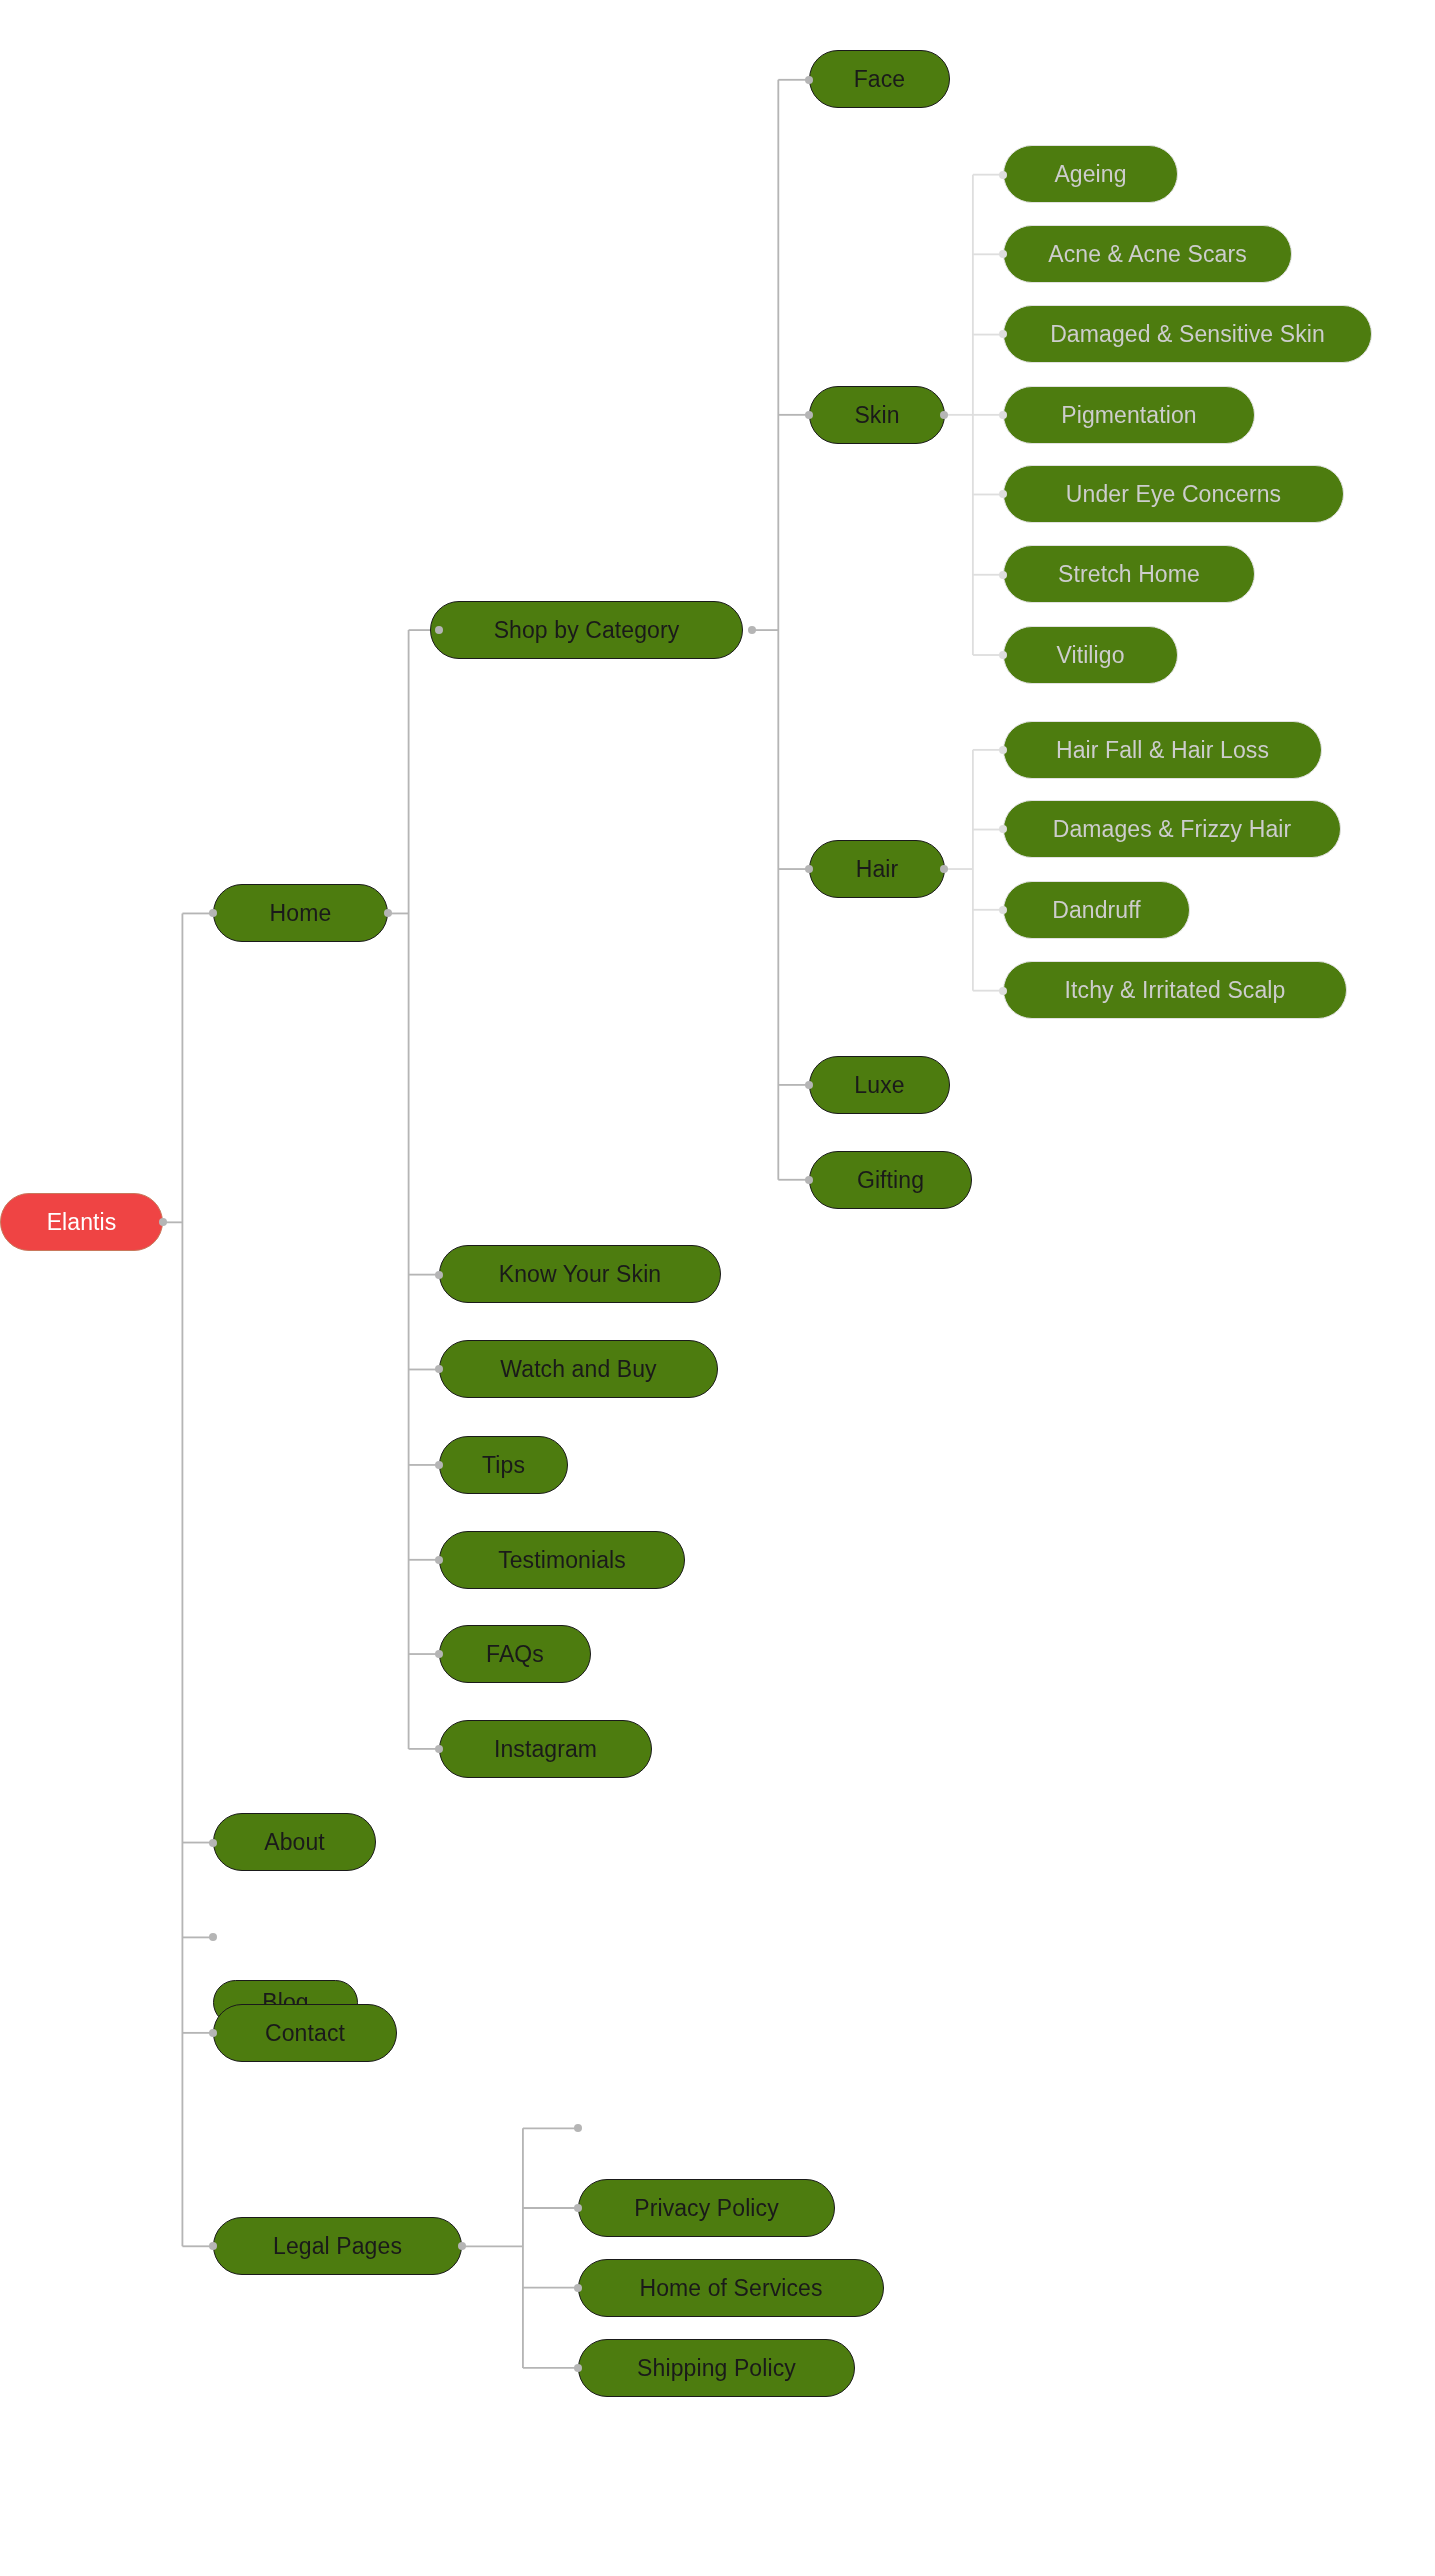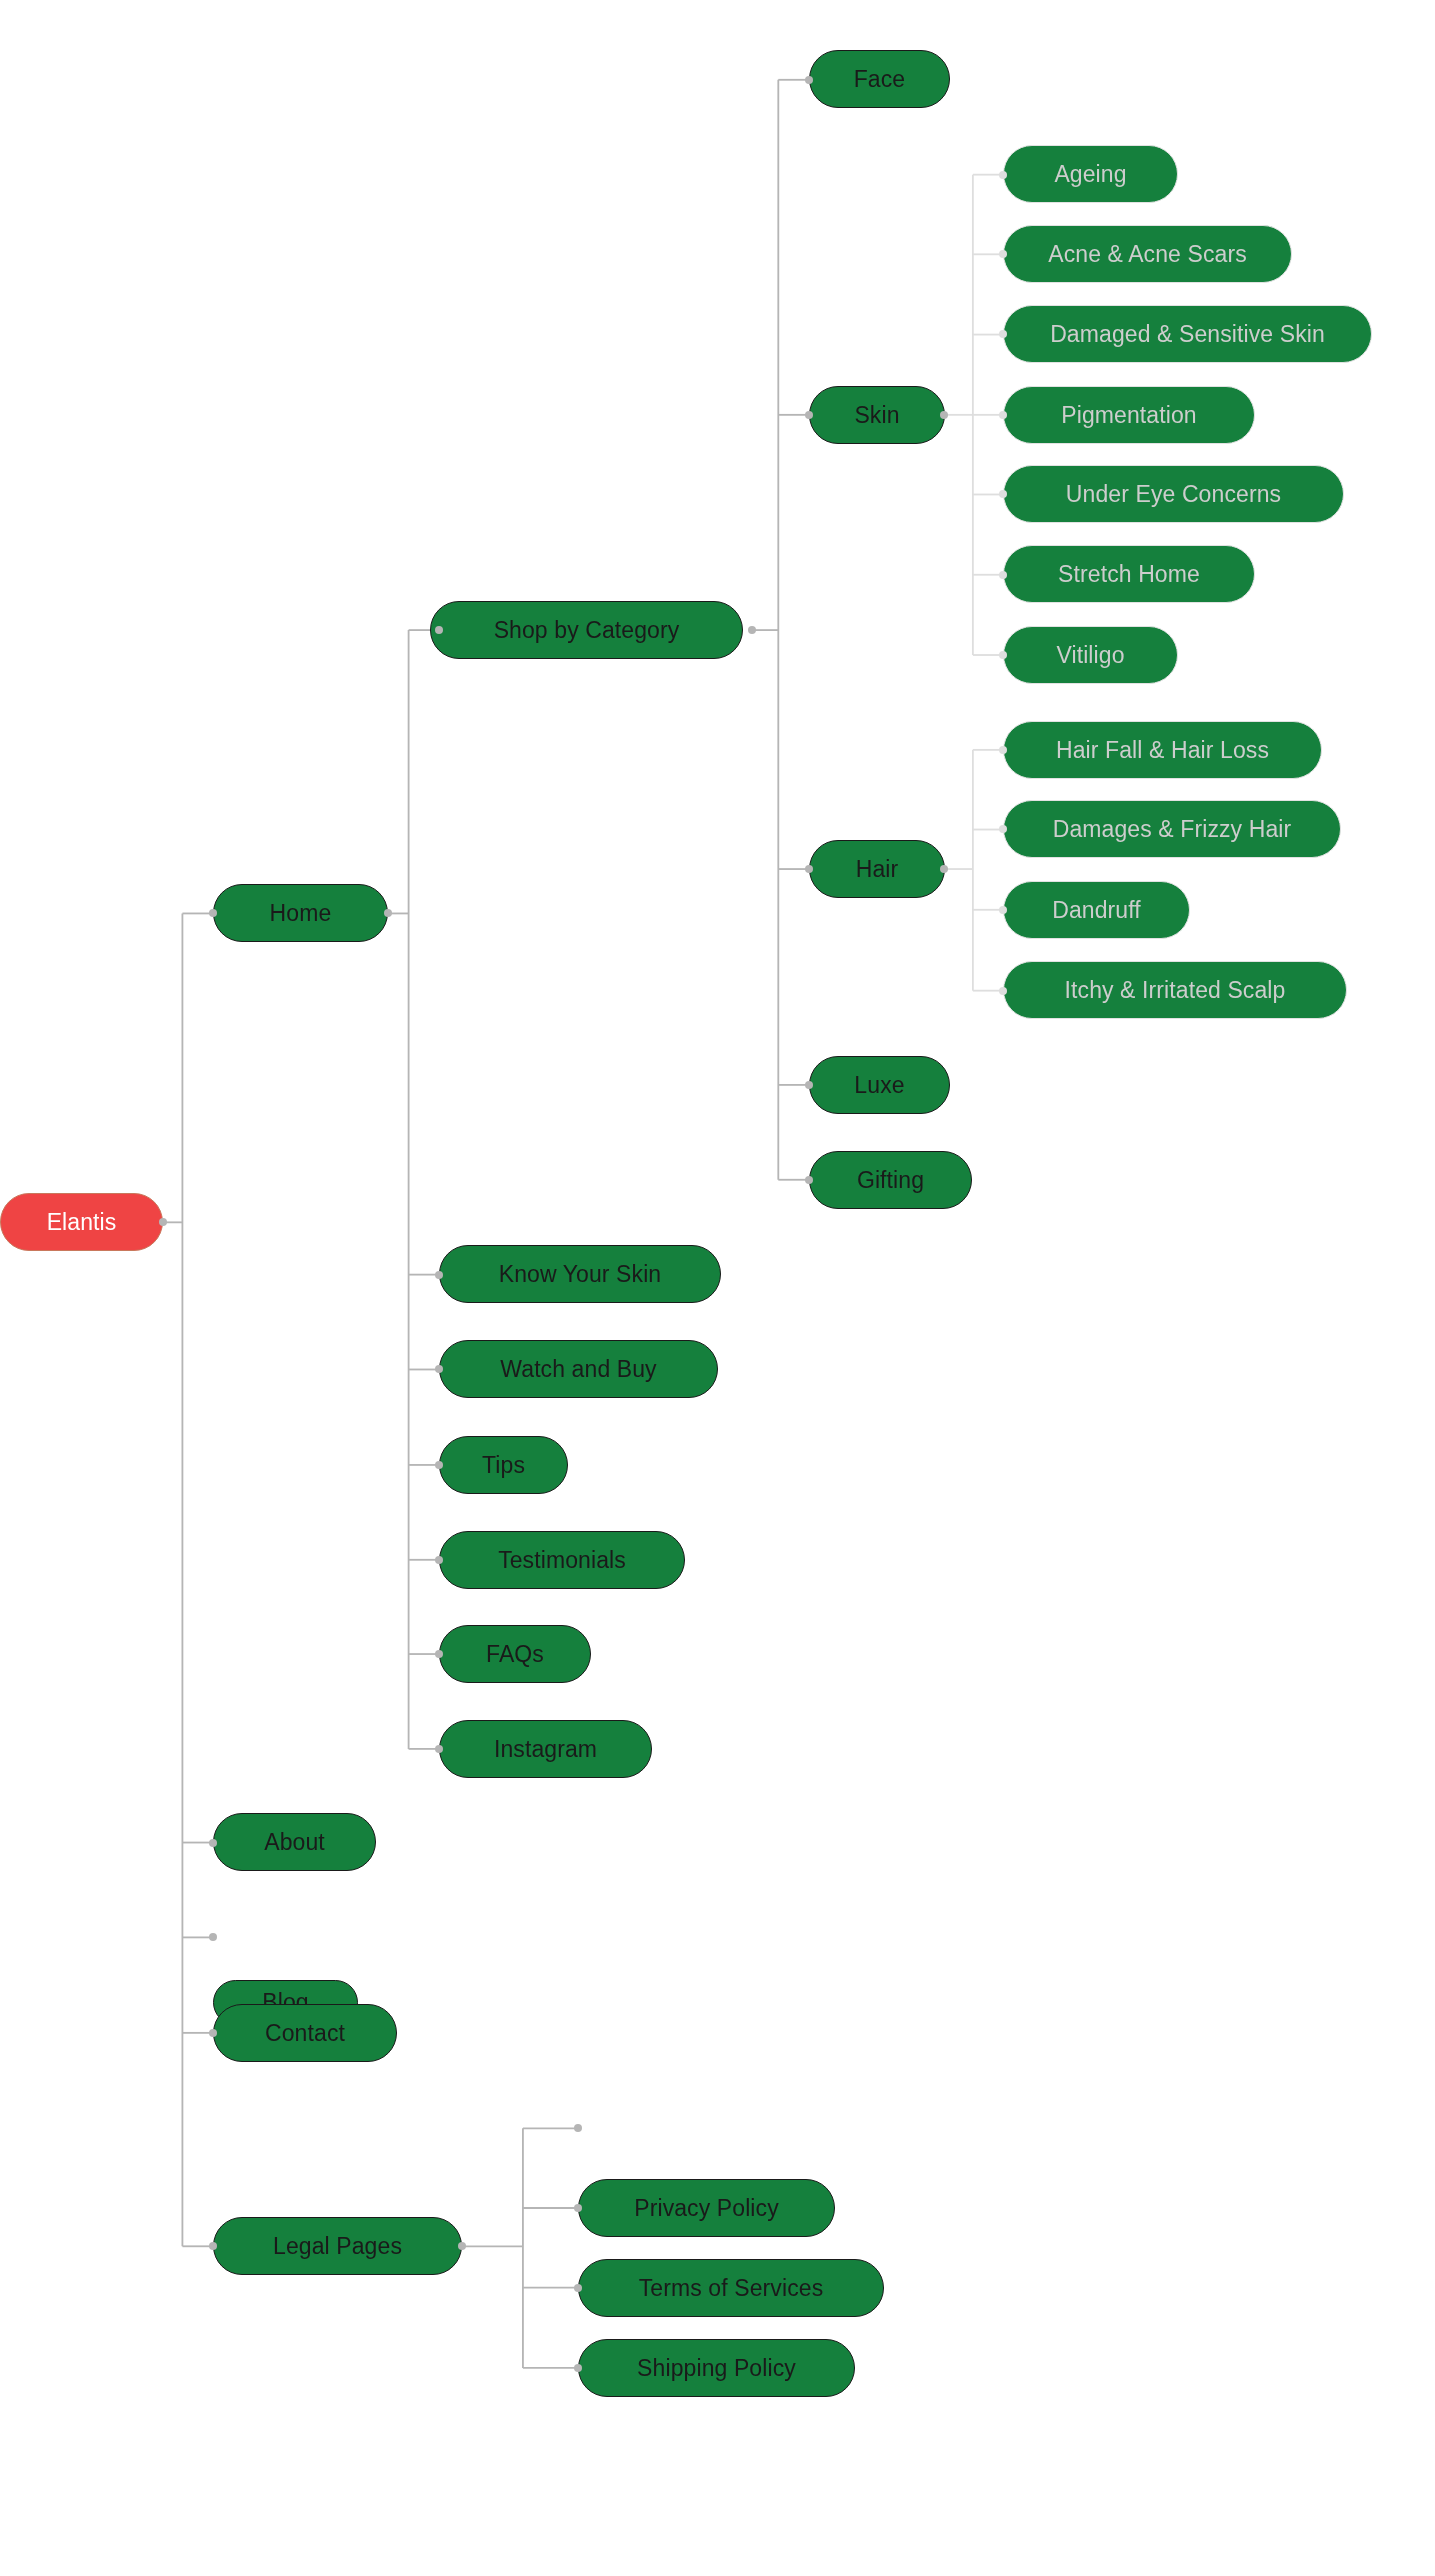--- a/index.html
+++ b/index.html
@@ -10,21 +10,21 @@
     overflow:hidden;
     position:relative;
   }
   #canvas{position:absolute;left:0;top:0;width:1435px;height:2576px;}
   #edges{position:absolute;left:0;top:0;width:1435px;height:2576px;pointer-events:none;}
 
   .node{
     position:absolute;
     box-sizing:border-box;
     display:flex;align-items:center;justify-content:center;
-    background:#15803d;
+    background:#4d7c0f;
     border:1.2px solid #1a1a1a;
     border-radius:608px;
     color:#1a1a1a;
     font-size:23px;
     letter-spacing:0.1px;
     white-space:nowrap;
     padding:0 16px;
   }
   .node.root{
     background:#ef4444;
@@ -258,21 +258,21 @@
   <span class="dot faded" style="left:1003px;top:991px;"></span>
 
   <span class="dot" style="left:578px;top:2128px;"></span>
 
   <div class="node" style="left:578px;top:2179px;width:257px;height:58px;">
     <span>Privacy Policy</span>
   </div>
   <span class="dot" style="left:578px;top:2208px;"></span>
 
   <div class="node" style="left:578px;top:2259px;width:306px;height:58px;">
-    <span>Terms of Services</span>
+    <span>Home of Services</span>
   </div>
   <span class="dot" style="left:578px;top:2288px;"></span>
 
   <div class="node" style="left:578px;top:2339px;width:277px;height:58px;">
     <span>Shipping Policy</span>
   </div>
   <span class="dot" style="left:578px;top:2368px;"></span>
 
 </div>
 

